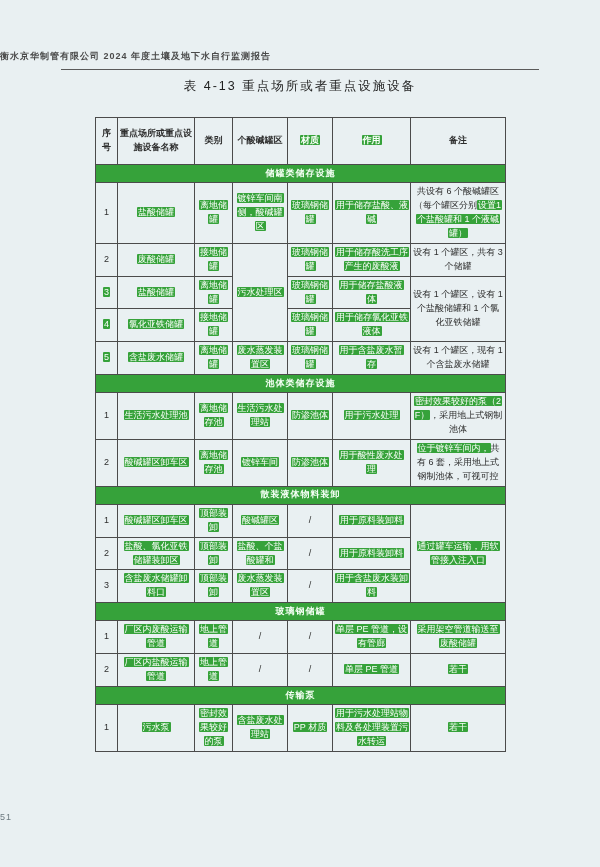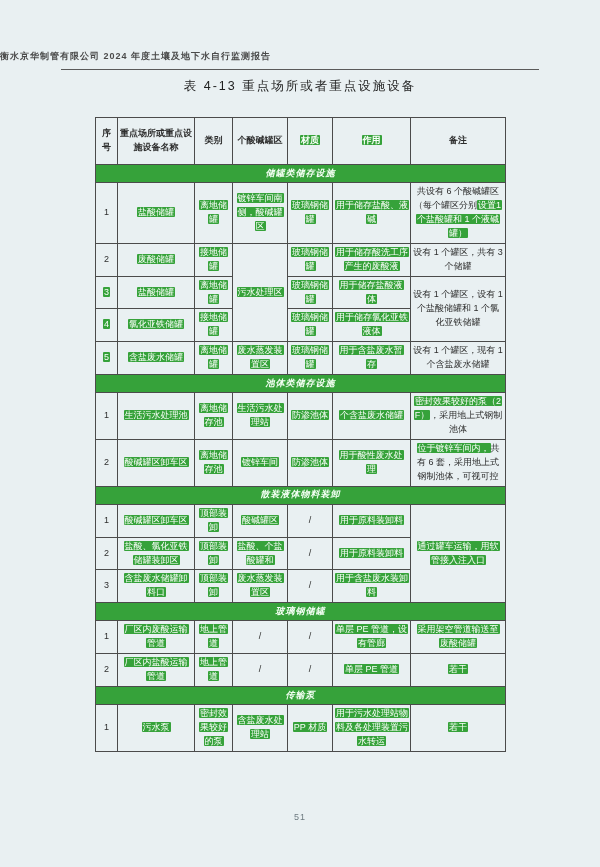--- a/index.html
+++ b/index.html
@@ -51,33 +51,32 @@
   }
   table.facilities th{font-weight:bold;height:42px;}
   col.c0{width:22px}col.c1{width:77px}col.c2{width:38px}
   col.c3{width:55px}col.c4{width:45px}col.c5{width:78px}col.c6{width:95px}
   tr.section-row td{
     background:var(--hl,#36a23a);
     color:#f4fff4;
     font-weight:bold;
     padding:1.5px 2px;
     letter-spacing:1px;
-    font-style:italic;
   }
   .hl-chip{
     background:var(--hl,#36a23a);
     color:#fbfffb;
     padding:0 1px;
     border-radius:1px;
     -webkit-box-decoration-break:clone;
     box-decoration-break:clone;
   }
   .page-number{
     position:absolute;top:812px;left:0;right:0;
-    text-align:center;
+    text-align:left;
     font-size:9px;color:#6d7a80;letter-spacing:1px;
   }
 </style>
 </head>
 <body>
 
 <div class="page">
   <div class="doc-header">衡水京华制管有限公司 2024 年度土壤及地下水自行监测报告</div>
   <div class="header-rule"></div>
   <div class="doc-title">表 4-13  重点场所或者重点设施设备</div>
@@ -151,21 +150,21 @@
         </tr>
         <tr class="section-row">
           <td colspan="7">池体类储存设施</td>
         </tr>
         <tr>
           <td><span>1</span></td>
           <td><span class="hl-chip">生活污水处理池</span></td>
           <td><span class="hl-chip">离地储存池</span></td>
           <td><span class="hl-chip">生活污水处理站</span></td>
           <td><span class="hl-chip">防渗池体</span></td>
-          <td><span class="hl-chip">个含盐废水储罐</span></td>
+          <td><span class="hl-chip">用于污水处理</span></td>
           <td><span class="hl-chip">密封效果较好的泵（2F）</span><span>，采用地上式钢制池体</span></td>
         </tr>
         <tr>
           <td><span>2</span></td>
           <td><span class="hl-chip">酸碱罐区卸车区</span></td>
           <td><span class="hl-chip">离地储存池</span></td>
           <td><span class="hl-chip">镀锌车间</span></td>
           <td><span class="hl-chip">防渗池体</span></td>
           <td><span class="hl-chip">用于酸性废水处理</span></td>
           <td><span class="hl-chip">位于镀锌车间内，</span><span>共有 6 套，采用地上式钢制池体，可视可控</span></td>

